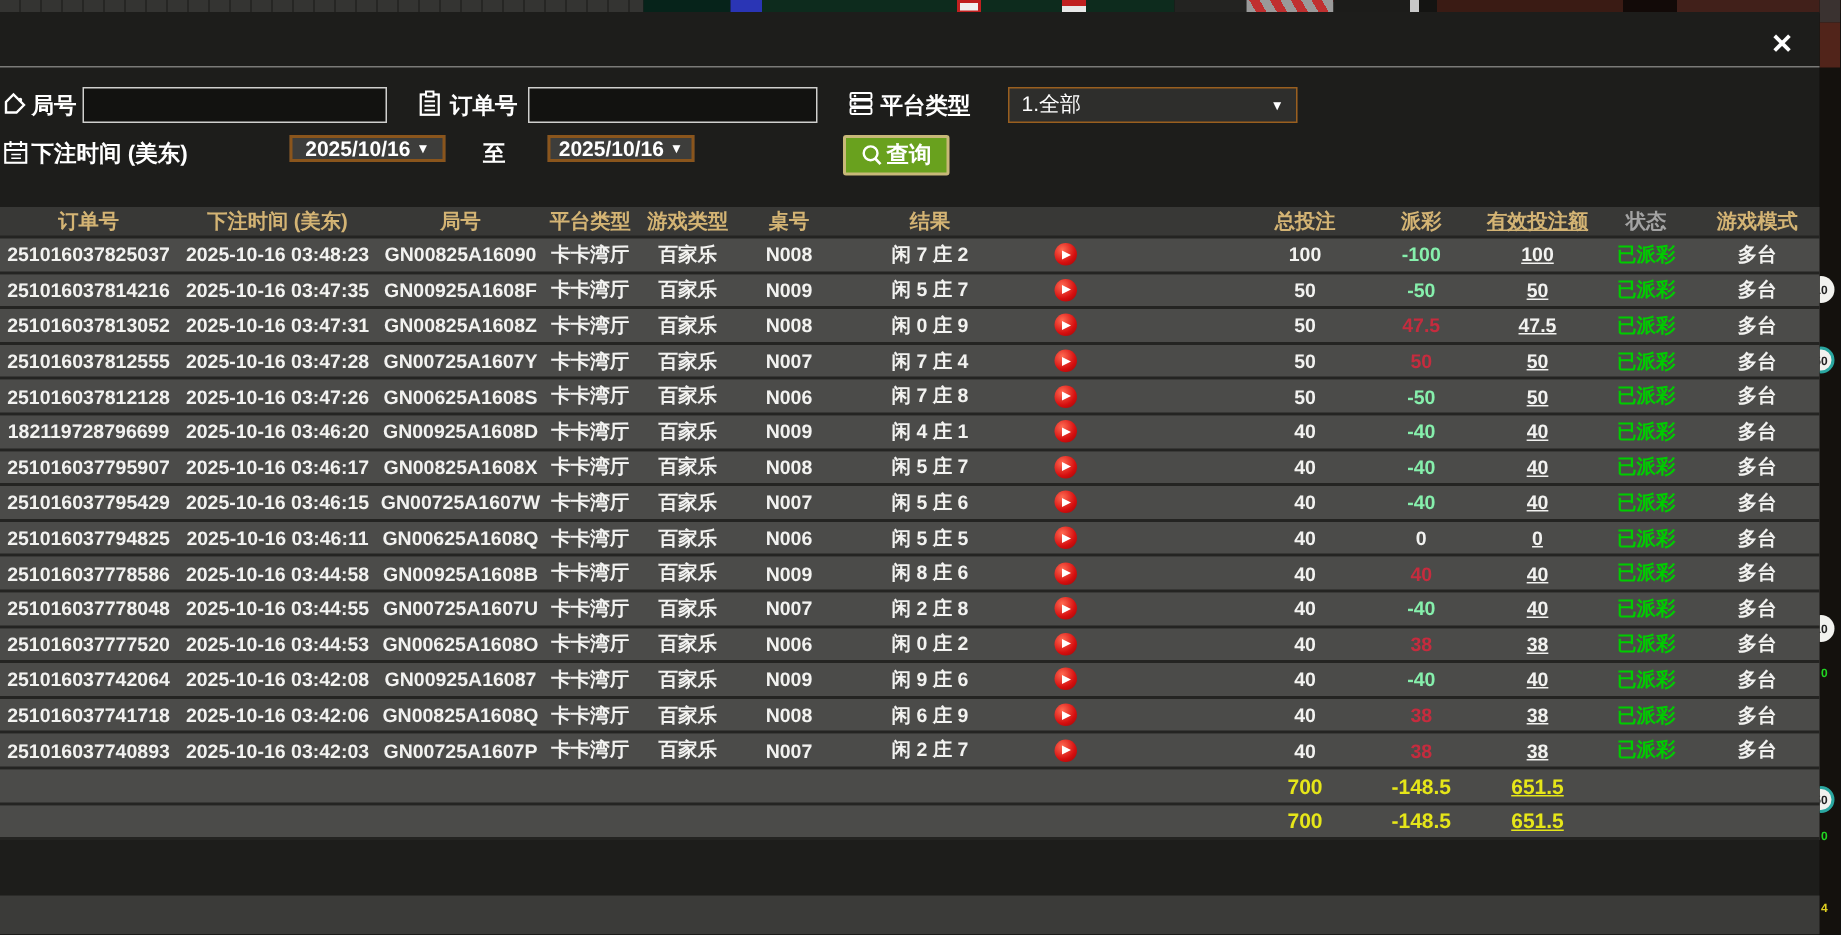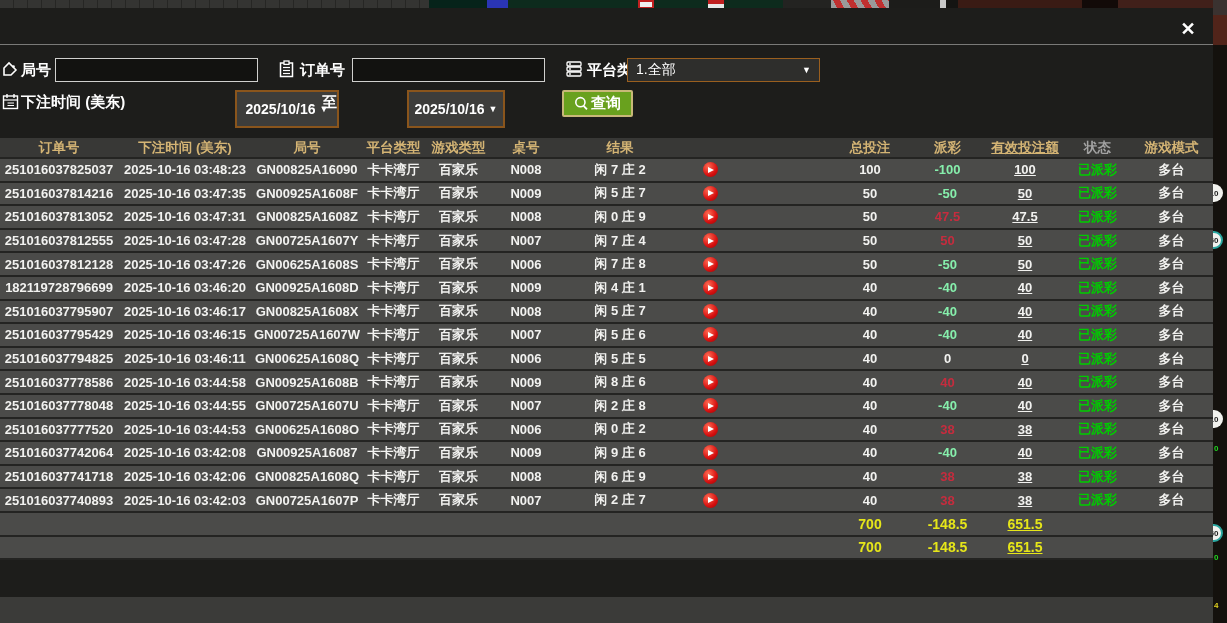--- a/index.html
+++ b/index.html
@@ -46,23 +46,23 @@
 
   
   .flabel { position:absolute; color:#fff; font-size:15px; font-weight:bold; white-space:nowrap; }
   .ficon  { position:absolute; width:17px; height:17px; }
   .tbox   { position:absolute; height:24px; background:#121210; border:1px solid #d0d0ce;
             color:#fff; font-size:13px; padding:0 6px; outline:none; }
   .selbox { position:absolute; height:24px; background:#2e2e2c; border:1px solid #9a5f1f;
             color:#fff; font-size:14px; display:flex; align-items:center;
             padding:0 8px; cursor:pointer; }
   .selbox .arr { margin-left:auto; font-size:9px; color:#fff; }
-  .datebox { position:absolute; height:38px; background:#3d3d3b; border:2px solid #8a551c;
+  .datebox { position:absolute; height:18px; background:#3d3d3b; border:2px solid #8a551c;
             color:#fff; font-size:14px; font-weight:bold; display:flex; align-items:center;
-            justify-content:center; gap:4px; cursor:pointer;margin-left:42px; }
+            justify-content:center; gap:4px; cursor:pointer; }
   .datebox .arr { font-size:9px; }
   .search-btn { position:absolute; left:562px; top:82px; width:71px; height:27px;
             background:#69a11e; border:2px solid #c8b878; border-radius:2px; color:#fff;
             font-size:15px; font-weight:bold; cursor:pointer;
             display:flex; align-items:center; justify-content:center; gap:2px; }
 
   
   .table { position:absolute; left:0; top:130px; width:1213px; }
   .trow { display:flex; height:23.6px; border-bottom:2px solid #242422;
           background:#4b4b49; align-items:stretch; }
@@ -155,21 +155,21 @@
       <svg width="18" height="18" viewBox="0 0 18 18">
           <rect x="2" y="2" width="14" height="4" rx="1" fill="none" stroke="#fff" stroke-width="1.3"></rect>
           <rect x="2" y="7" width="14" height="4" rx="1" fill="none" stroke="#fff" stroke-width="1.3"></rect>
           <rect x="2" y="12" width="14" height="4" rx="1" fill="none" stroke="#fff" stroke-width="1.3"></rect>
           <circle cx="5" cy="4" r="0.9" fill="#fff"></circle>
           <circle cx="5" cy="9" r="0.9" fill="#fff"></circle>
           <circle cx="5" cy="14" r="0.9" fill="#fff"></circle>
         </svg>
     </span>
     <span class="flabel" style="left:587px;top:53px">平台类型</span>
-    <div class="selbox" style="left:627px;top:50px;width:193px">
+    <div class="selbox" style="left:672px;top:50px;width:193px">
       <span>1.全部</span>
       <span class="arr">▼</span>
     </div>
 
     <span class="ficon" style="left:2px;top:85px">
       <svg width="17" height="17" viewBox="0 0 17 17">
           <rect x="1.5" y="3" width="14" height="12.5" fill="none" stroke="#fff" stroke-width="1.4"></rect>
           <line x1="5" y1="1" x2="5" y2="5" stroke="#fff" stroke-width="1.4"></line>
           <line x1="12" y1="1" x2="12" y2="5" stroke="#fff" stroke-width="1.4"></line>
           <line x1="1.5" y1="7" x2="15.5" y2="7" stroke="#fff" stroke-width="1.2"></line>

